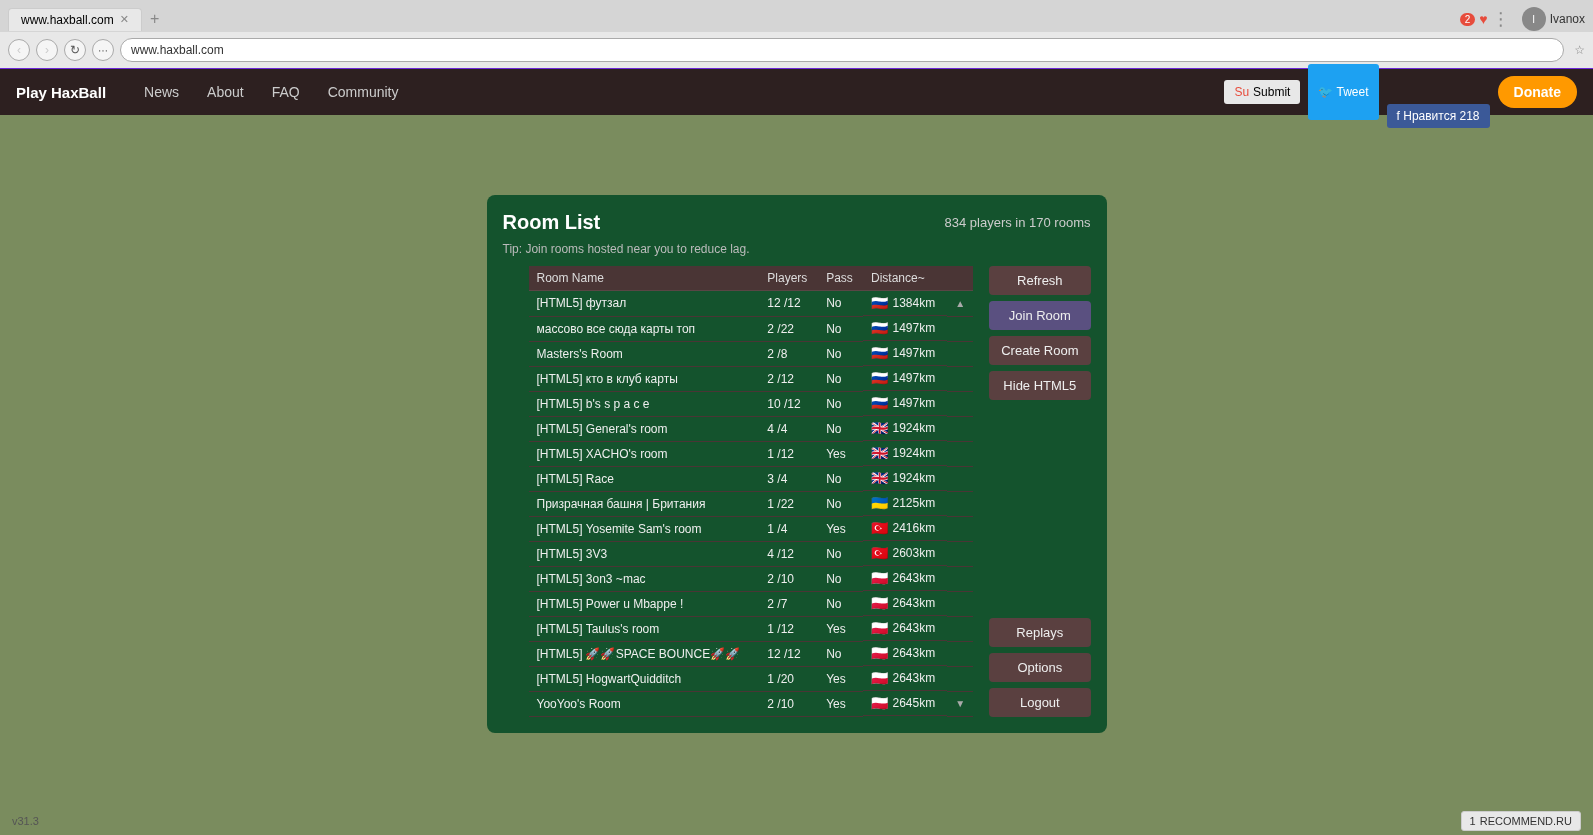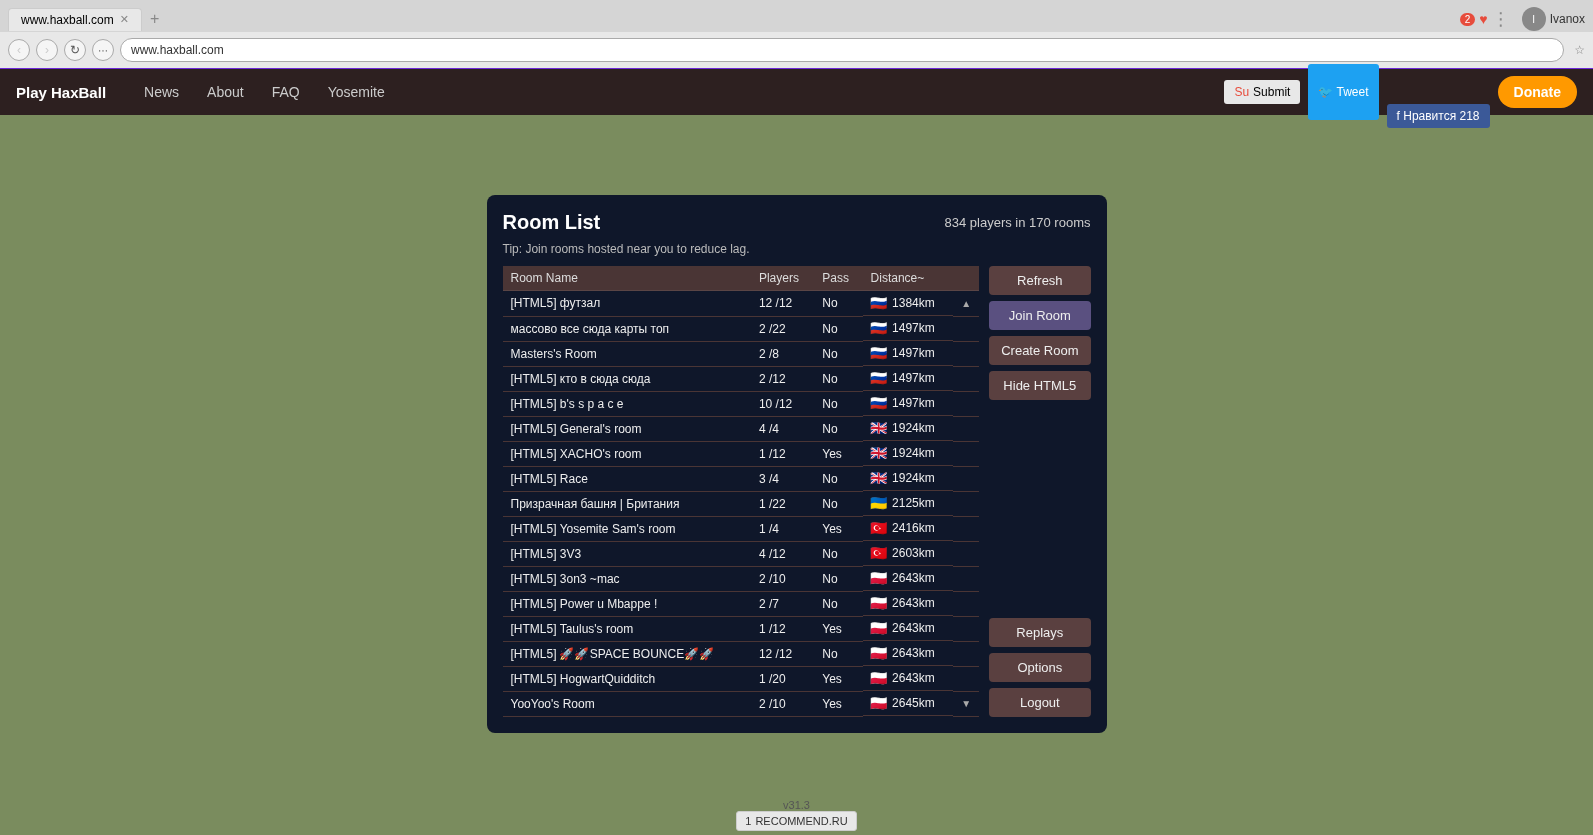--- a/index.html
+++ b/index.html
@@ -151,21 +151,21 @@
     
     .main-content {
       display: flex;
       align-items: center;
       justify-content: center;
       padding: 80px 20px;
     }
 
     
     .room-panel {
-      background: #0f172a;
+      background: #14532d;
       border-radius: 8px;
       padding: 16px;
       width: 620px;
       color: #eee;
     }
     .room-panel-header {
       display: flex;
       justify-content: space-between;
       align-items: center;
       margin-bottom: 8px;
@@ -180,21 +180,22 @@
       color: #ccc;
     }
     .room-tip {
       font-size: 12px;
       color: #bbb;
       margin-bottom: 10px;
     }
 
     .room-table-container {
       display: flex;
-      gap: 10px;
+      gap: 16px;
+      margin-left: 26px;
     }
 
     .room-table-wrapper {
       flex: 1;
       overflow: hidden;
     }
 
     table.room-table {
       width: 100%;
       border-collapse: collapse;
@@ -245,21 +246,20 @@
       bottom: 0;
       left: 0;
       right: 0;
       display: flex;
       justify-content: space-between;
       align-items: center;
       padding: 4px 12px;
       background: transparent;
       font-size: 11px;
       color: #555;
-      flex-direction: column;
     }
     .recommend-badge {
       background: #e8e8e8;
       border: 1px solid #ccc;
       padding: 3px 8px;
       border-radius: 3px;
       font-size: 11px;
       color: #333;
       display: flex; align-items: center; gap: 4px;
     }
@@ -292,21 +292,21 @@
     <span style="font-size:12px;color:#888;margin-left:4px">☆</span>
   </div>
 </div>
 
 <div class="site-nav">
   <a class="site-nav-brand">Play HaxBall</a>
   <div class="site-nav-links">
     <a class="site-nav-link">News</a>
     <a class="site-nav-link">About</a>
     <a class="site-nav-link">FAQ</a>
-    <a class="site-nav-link">Yosemite</a>
+    <a class="site-nav-link">Community</a>
   </div>
   <div class="site-nav-actions">
     <button class="btn-submit">
       <span style="color:#e74c3c">Su</span>
       <span>Submit</span>
     </button>
     <button class="btn-tweet">
       <span>🐦</span>
       <span>Tweet</span>
     </button>
@@ -363,21 +363,21 @@
                 <td>Masters's Room</td>
                 <td>2 /8</td>
                 <td>No</td>
                 <td style="display: flex; align-items: center; gap: 4px;">
                   <span style="font-size: 14px;">🇷🇺</span>
                   <span>1497km</span>
                 </td>
                 <td></td>
               </tr>
               <tr>
-                <td>[HTML5] кто в сюда сюда</td>
+                <td>[HTML5] кто в клуб карты</td>
                 <td>2 /12</td>
                 <td>No</td>
                 <td style="display: flex; align-items: center; gap: 4px;">
                   <span style="font-size: 14px;">🇷🇺</span>
                   <span>1497km</span>
                 </td>
                 <td></td>
               </tr>
               <tr>
                 <td>[HTML5] b's s p a c e</td>

